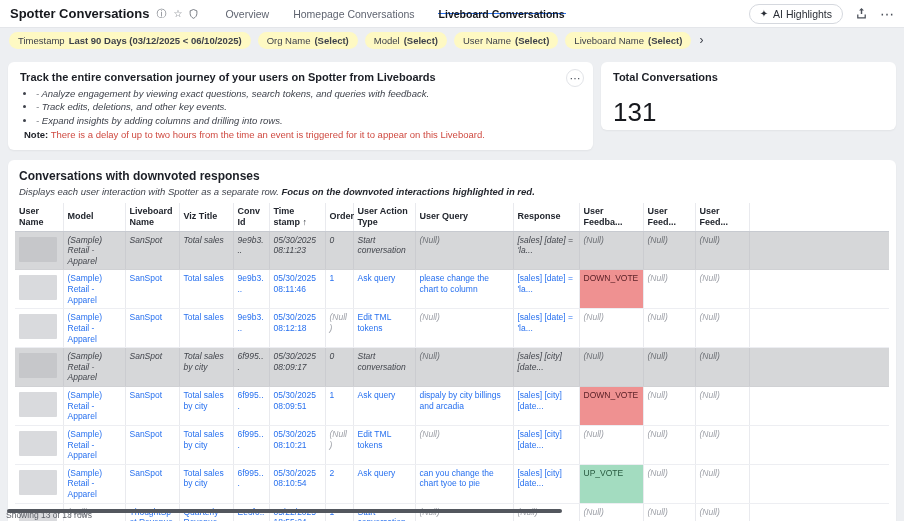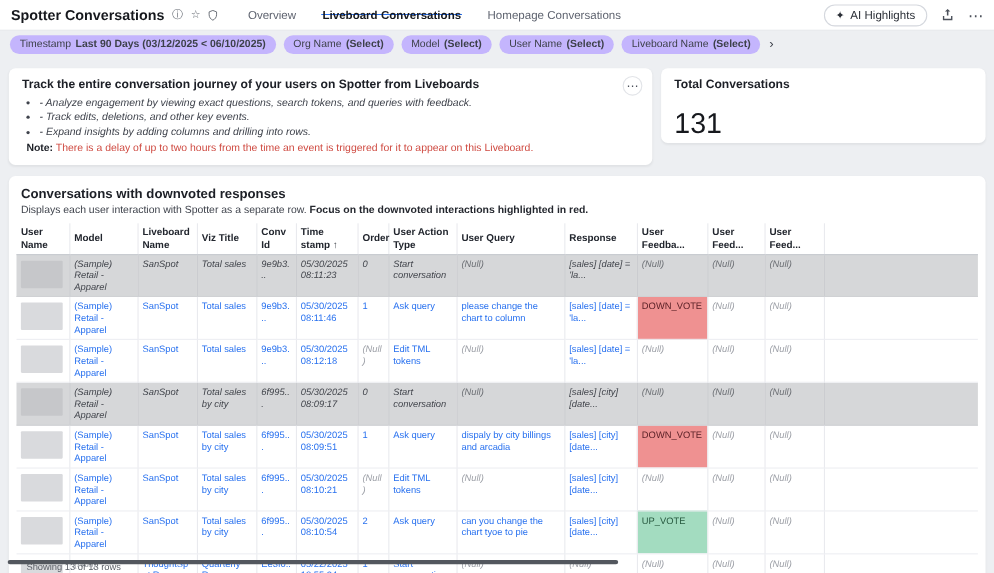--- a/index.html
+++ b/index.html
@@ -25,80 +25,80 @@
   .tb-ico{font-size:10px;color:#6b7078;line-height:1;cursor:pointer;display:flex;align-items:center;}
   .tabs{display:flex;gap:22px;margin-left:26px;}
   .tab{display:flex;align-items:center;font-size:10.5px;color:#5f6470;cursor:pointer;white-space:nowrap;padding:0 1px;}
   .tab.active{color:#16181d;font-weight:bold;box-shadow:inset 0 -2px 0 var(--accent);}
   .tb-right{margin-left:auto;display:flex;align-items:center;gap:12px;}
   .ai-btn{display:flex;align-items:center;gap:5px;border:1px solid #d5d8de;background:#fff;border-radius:13px;padding:3px 10px;font-size:10.5px;color:#2a2e36;font-family:inherit;cursor:pointer;}
   .sparkle{font-size:10px;color:#2a2e36;}
   .menu-dots{font-size:14px;color:#4b505a;cursor:pointer;line-height:1;}
   
   .filterbar{height:24px;display:flex;align-items:center;gap:7px;padding:0 9px;}
-  .chip{background:#c4b5fd;border-radius:10px;padding:3px 9px;font-size:9.5px;color:#3d414a;white-space:nowrap;display:flex;gap:4px;cursor:pointer;}
+  .chip{background:#fef9c3;border-radius:10px;padding:3px 9px;font-size:9.5px;color:#3d414a;white-space:nowrap;display:flex;gap:4px;cursor:pointer;}
   .chip .v{font-weight:bold;}
   .chev{font-size:12px;color:#3d414a;cursor:pointer;margin-left:1px;}
   
   .cards{display:flex;gap:8px;margin:10px 8px 0 8px;border-radius:21px;}
   .card{background:#fff;border-radius:6px;box-shadow:0 1px 2px rgba(0,0,0,.05);}
   .note-card{flex:0 0 585px;height:88px;padding:9px 12px;position:relative;}
   .note-title{font-size:11px;font-weight:bold;color:#1c1f26;margin-bottom:4px;}
   .note-card ul{margin:0;padding-left:16px;}
   .note-card li{font-size:9.5px;color:#3f434c;line-height:1.4;font-style:italic;}
   .note-line{font-size:9.5px;margin-top:2px;padding-left:4px;}
   .note-label{font-weight:bold;color:#1c1f26;}
   .note-text{color:var(--note-red);}
   .card-menu{position:absolute;top:7px;right:9px;width:18px;height:18px;border:1px solid #e2e4e8;border-radius:50%;display:flex;align-items:center;justify-content:center;font-size:11px;color:#4b505a;cursor:pointer;}
   .kpi-card{flex:1;height:68px;padding:9px 12px;}
   .kpi-title{font-size:11px;font-weight:bold;color:#1c1f26;}
   .kpi-value{font-size:26px;color:#16181d;margin-top:14px;}
   
   .table-card{margin:10px 8px 0 8px;height:363px;padding-top:9px;overflow:hidden;border-radius:6px 6px 0 0;}
   .tc-title{font-size:12px;font-weight:bold;color:#1c1f26;padding:0 11px;}
-  .tc-sub{font-size:9.5px;color:#3f434c;padding:0 11px;margin-top:3px;}
+  .tc-sub{font-size:9.5px;color:#3f434c;padding:0 11px;margin-top:3px;font-style:italic;}
   .tc-sub .b{font-weight:bold;color:#24272e;}
   .tbl-wrap{margin-top:6px;padding:0 7px;}
   table{width:100%;border-collapse:collapse;table-layout:fixed;font-size:8.5px;}
   th{font-size:9px;font-weight:bold;text-align:left;color:#22262e;padding:3px 4px;height:28px;vertical-align:middle;background:#fff;border-right:1px solid #e9eaee;border-bottom:1px solid #c7cad0;line-height:1.2;}
   th:last-child{border-right:none;}
   .sort-arrow{color:#3a3e46;}
   tbody tr{height:36px;}
   td{padding:3px 4px;vertical-align:top;border-right:1px solid #e9eaee;border-bottom:1px solid #edeef2;line-height:1.25;white-space:pre-line;overflow-wrap:break-word;word-wrap:break-word;}
   td:last-child{border-right:none;}
   tr.gray{background:#d6d7d9;}
   tr.gray td{font-style:italic;color:#42454c;border-bottom-color:#d0d1d4;border-right-color:#cbccd0;}
   .c-l{color:var(--accent);cursor:pointer;}
   .c-n{color:#9fa2a9;font-style:italic;}
   tr.gray .c-n{color:#6f7277;}
   .c-rd{background:var(--downvote-bg);color:var(--downvote-fg);}
   .c-gr{background:var(--upvote-bg);color:var(--upvote-fg);}
   .ublock{width:38px;height:25px;background:#d9dadd;border-radius:1px;margin-top:2px;}
   tr.gray .ublock{background:#c6c7ca;}
-  .rows-footer{position:absolute;left:24px;bottom:1px;font-size:8.5px;color:#5a5e66;}
+  .rows-footer{position:absolute;left:6px;bottom:1px;font-size:8.5px;color:#5a5e66;}
   .hscroll{position:absolute;left:7px;bottom:8px;width:555px;height:4px;background:#53575e;border-radius:2px;cursor:grab;}
 </style>
 </head>
 <body>
 
 <div class="topbar">
   <div class="tb-left">
     <span class="page-title">Spotter Conversations</span>
     <span class="tb-ico">ⓘ</span>
     <span class="tb-ico">☆</span>
     <span class="tb-ico">
       <svg width="9" height="10" viewBox="0 0 24 26">
           <path d="M12 1l9 3.5v7c0 6-4 11-9 13-5-2-9-7-9-13v-7L12 1z" fill="none" stroke="#6b7078" stroke-width="2.4"></path>
         </svg>
     </span>
   </div>
   <nav class="tabs" id="tabs">
       <div class="tab">Overview</div>
+      <div class="tab">Homepage Conversations</div>
       <div class="tab active">Liveboard Conversations</div>
-      <div class="tab">Homepage Conversations</div>
     </nav>
   <div class="tb-right">
     <button class="ai-btn">
       <span class="sparkle">✦</span>
       <span>AI Highlights</span>
     </button>
     <span class="tb-ico">
       <svg width="13" height="13" viewBox="0 0 24 24">
           <path d="M12 2l4.5 4.5h-3.2V13h-2.6V6.5H7.5L12 2zM4 14v7h16v-7h-2.3v4.7H6.3V14H4z" fill="#4b505a"></path>
         </svg>

